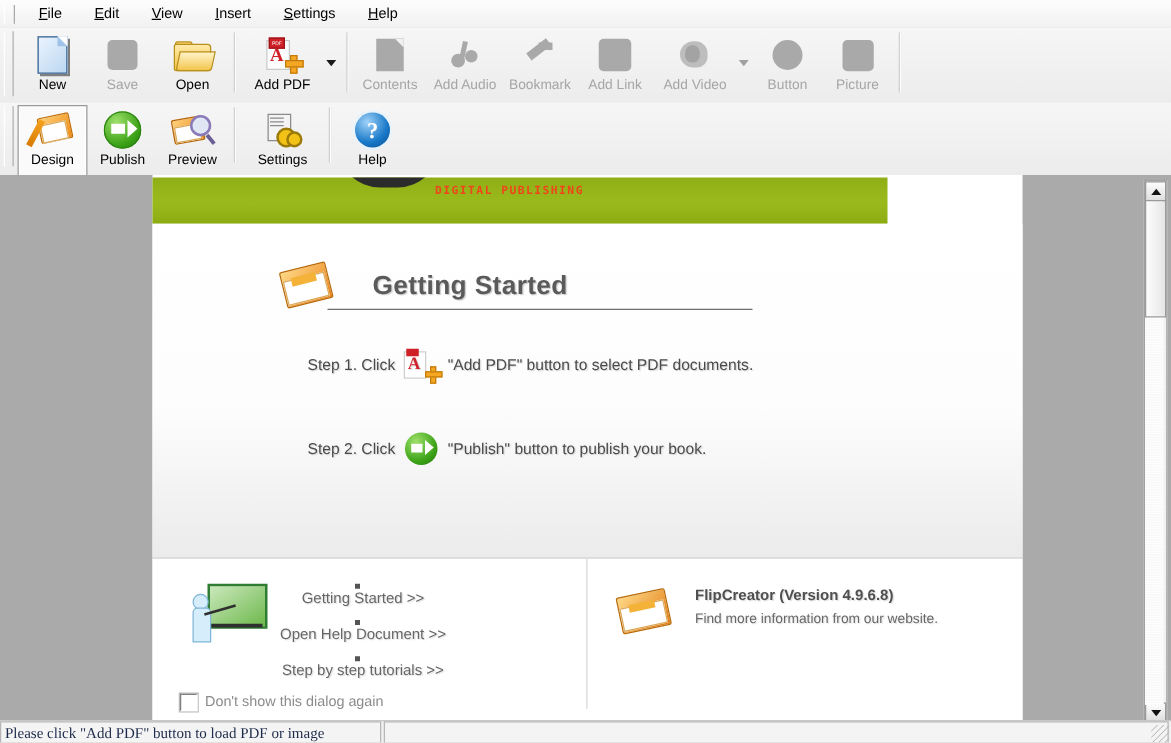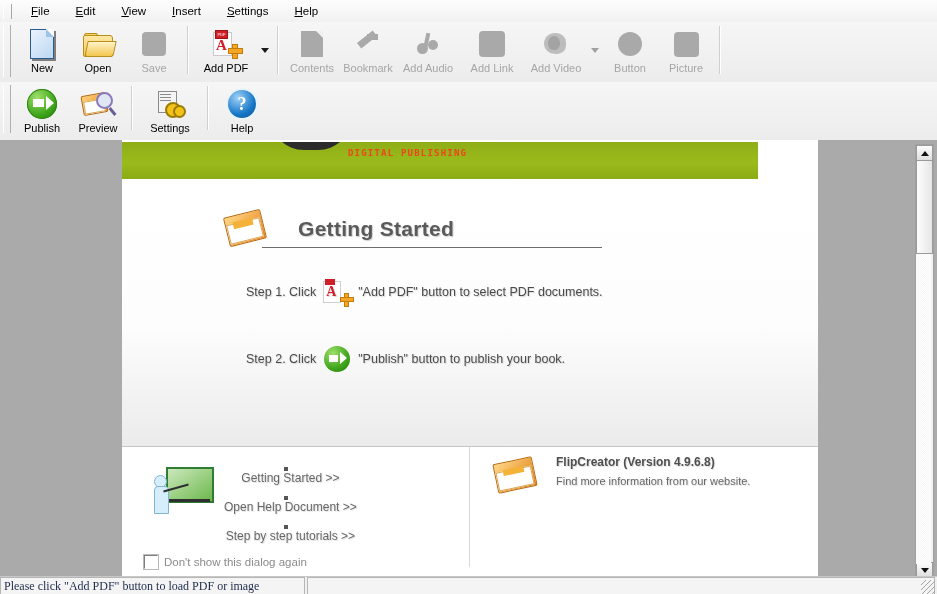--- a/index.html
+++ b/index.html
@@ -127,21 +127,21 @@
     background:#f2c316;border:2px solid #9b7a08;}
   .i-help{width:28px;height:28px;border-radius:50%;
     background:radial-gradient(circle at 35% 28%,#9fd2f8,#1878c8 60%,#0b4f92);
     color:#fff;font-weight:bold;font-size:18px;text-align:center;line-height:28px;
     font-family:"Liberation Serif",serif;box-shadow:0 0 0 2px #e9f3fb;}
 
   
   .content{position:absolute;left:0;top:140px;width:937px;height:440px;background:#aaaaaa;
     overflow:hidden;}
   .dialog{position:absolute;left:122px;top:0px;width:696px;height:440px;background:#fff;}
-  .banner{position:absolute;left:0;top:2px;width:636px;height:37px;
+  .banner{position:absolute;left:0;top:2px;width:588px;height:37px;
     background:linear-gradient(#8fae17,#9aba1c 55%,#8cab14);overflow:hidden;text-decoration:underline;}
   .swoosh{position:absolute;left:148px;top:-26px;width:82px;height:34px;
     border-radius:0 0 60px 60px;background:#2b2b2b;}
   .digpub{position:absolute;left:226px;top:6px;font-size:9px;letter-spacing:1.2px;
     color:#f0451a;font-family:"DejaVu Sans Mono",monospace;font-weight:bold;}
   .panel-top{position:absolute;left:0;top:39px;width:696px;height:267px;
     background:linear-gradient(180deg,#ffffff 0%,#fdfdfd 55%,#ebebeb 100%);}
   .hdr{position:absolute;left:100px;top:22px;display:flex;align-items:center;}
   .hdr .bookico{width:46px;height:44px;position:relative;margin-right:14px;}
   .hdr .bookico .b1{position:absolute;left:4px;top:6px;width:36px;height:28px;
@@ -185,21 +185,21 @@
   .tchr .head{position:absolute;left:2px;top:10px;width:11px;height:11px;border-radius:50%;
     background:#d6eefb;border:1px solid #7fb6d8;}
   .tchr .body{position:absolute;left:2px;top:21px;width:13px;height:26px;
     background:#d6eefb;border:1px solid #7fb6d8;border-radius:4px 4px 0 0;}
   .tchr .arm{position:absolute;left:11px;top:22px;width:26px;height:2px;background:#2f2f2f;
     transform:rotate(-16deg);}
   .links{padding-top:2px;}
   .lnk{display:flex;align-items:center;margin-bottom:11px;font-size:12px;color:#666;
     text-shadow:1px 1px 1px #dedede;cursor:pointer;flex-direction:column;}
   .lnk .bullet{width:4px;height:4px;background:#555;margin-right:9px;}
-  .br{position:absolute;left:370px;top:8px;display:flex;}
+  .br{position:absolute;left:370px;top:22px;display:flex;}
   .fcbook{width:50px;height:42px;position:relative;margin-right:14px;}
   .fcbook .b1{position:absolute;left:3px;top:5px;width:38px;height:28px;
     background:linear-gradient(140deg,#ffd886,#e07c14);border:1px solid #b86a09;
     transform:rotate(-12deg);border-radius:2px;}
   .fcbook .b2{position:absolute;left:5px;top:14px;width:34px;height:17px;background:#fff;
     border:1px solid #dba95c;transform:rotate(-12deg);}
   .fcbook .b3{position:absolute;left:11px;top:13px;width:21px;height:6px;background:#f5b238;transform:rotate(-12deg);}
   .fctxt .t1{font-size:12px;font-weight:bold;color:#4f4f4f;text-shadow:1px 1px 1px #dcdcdc;margin-bottom:6px;}
   .fctxt .t2{font-size:11px;color:#666;text-shadow:1px 1px 1px #e0e0e0;}
   .dontshow{position:absolute;left:22px;top:415px;display:flex;align-items:center;cursor:default;}
@@ -250,35 +250,35 @@
 
   <div class="toolbar" id="toolbar1">
     <div class="tb-grip"></div>
 
     <div class="tbtn">
       <span class="ico">
           <span class="i-new"></span>
         </span>
       <span class="lbl">New</span>
     </div>
+    <div class="tbtn disabled">
+      <span class="ico">
+          <span class="i-grey-rr"></span>
+        </span>
+      <span class="lbl">Save</span>
+    </div>
     <div class="tbtn">
       <span class="ico">
         <span class="i-folder">
             <span class="tab"></span>
             <span class="back"></span>
             <span class="front"></span>
           </span>
       </span>
       <span class="lbl">Open</span>
-    </div>
-    <div class="tbtn disabled">
-      <span class="ico">
-          <span class="i-grey-rr"></span>
-        </span>
-      <span class="lbl">Save</span>
     </div>
 
     <div class="sep"></div>
 
     <div class="tbtn wide">
       <span class="ico">
         <span class="i-pdf">
             <span class="sheet"></span>
             <span class="tagr">PDF</span>
             <span class="a">A</span>
@@ -292,39 +292,39 @@
     </div>
 
     <div class="sep"></div>
 
     <div class="tbtn">
       <span class="ico">
           <span class="i-grey-doc"></span>
         </span>
       <span class="lbl" style="color:#a6a6a6">Contents</span>
     </div>
-    <div class="tbtn">
-      <span class="ico">
-        <span class="i-bmk">
-            <span class="bar"></span>
-            <span class="bar2"></span>
-          </span>
-      </span>
-      <span class="lbl" style="color:#a6a6a6">Bookmark</span>
-    </div>
     <div class="tbtn wide">
       <span class="ico">
         <span class="i-note">
             <span class="st"></span>
             <span class="h1"></span>
             <span class="h2"></span>
           </span>
       </span>
       <span class="lbl" style="color:#a6a6a6">Add Audio</span>
     </div>
+    <div class="tbtn">
+      <span class="ico">
+        <span class="i-bmk">
+            <span class="bar"></span>
+            <span class="bar2"></span>
+          </span>
+      </span>
+      <span class="lbl" style="color:#a6a6a6">Bookmark</span>
+    </div>
     <div class="tbtn wide">
       <span class="ico">
           <span class="i-grey-rr" style="width:26px;height:26px"></span>
         </span>
       <span class="lbl" style="color:#a6a6a6">Add Link</span>
     </div>
     <div class="tbtn wide">
       <span class="ico">
         <span class="i-vid">
             <span class="b"></span>
@@ -349,20 +349,30 @@
         </span>
       <span class="lbl" style="color:#a6a6a6">Picture</span>
     </div>
 
     <div class="sep"></div>
   </div>
 
   <div class="toolbar" id="toolbar2">
     <div class="tb-grip" style="height:48px"></div>
 
+    <div class="tbtn selected">
+      <span class="ico">
+        <span class="i-design">
+            <span class="bk"></span>
+            <span class="pg"></span>
+            <span class="pen"></span>
+          </span>
+      </span>
+      <span class="lbl">Design</span>
+    </div>
     <div class="tbtn">
       <span class="ico">
           <span class="i-pub"></span>
         </span>
       <span class="lbl">Publish</span>
     </div>
     <div class="tbtn">
       <span class="ico">
         <span class="i-prev">
             <span class="bk"></span>

